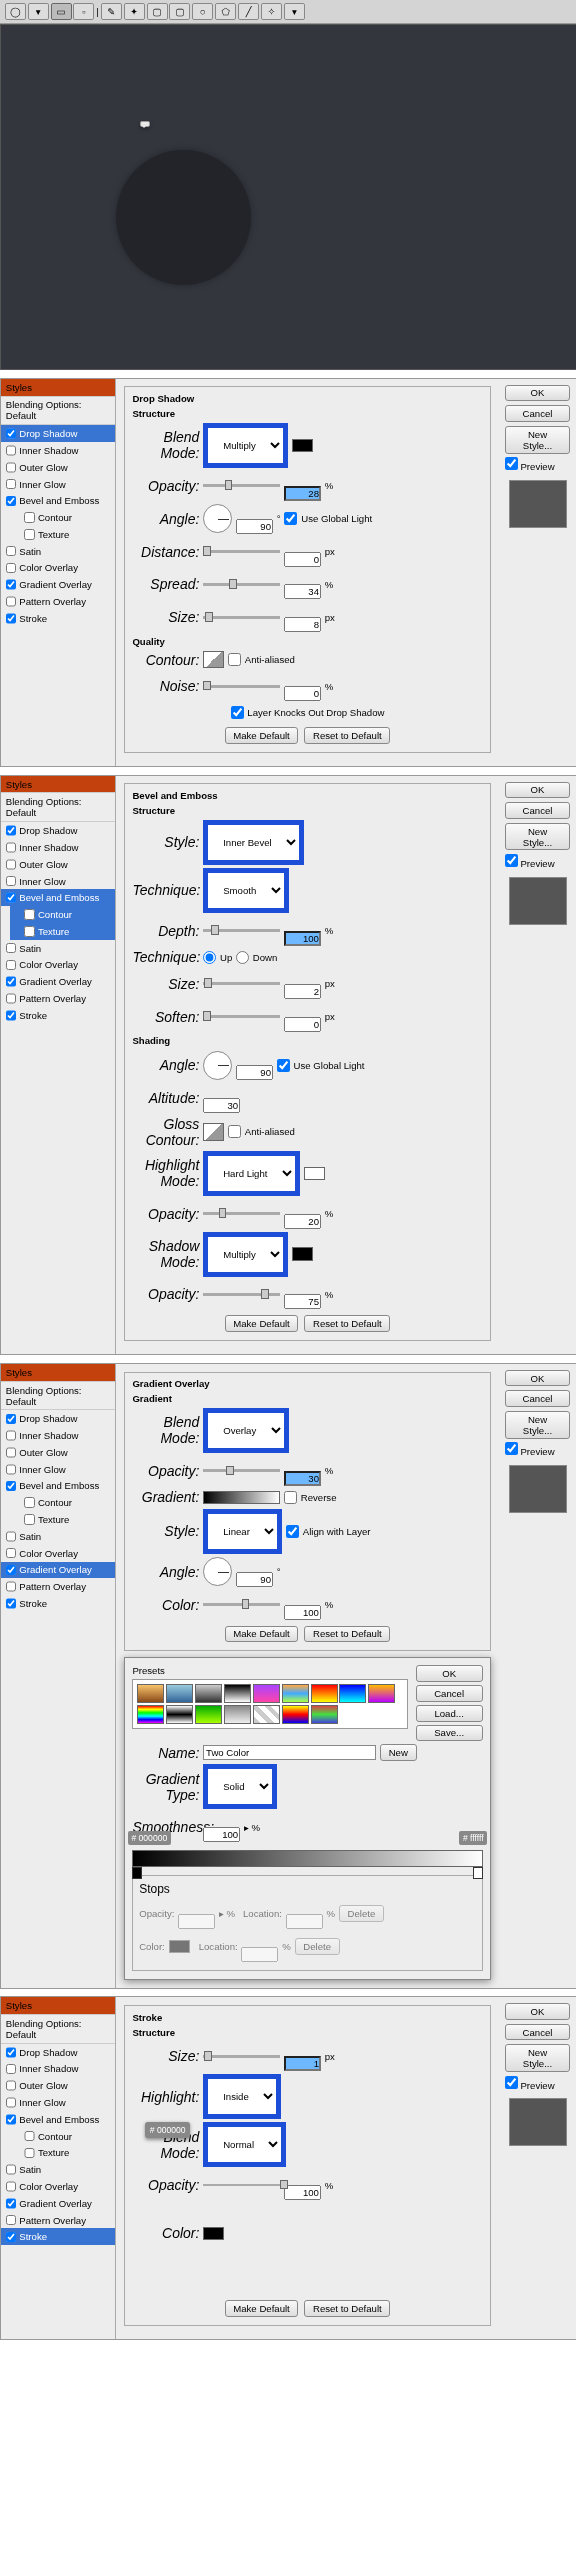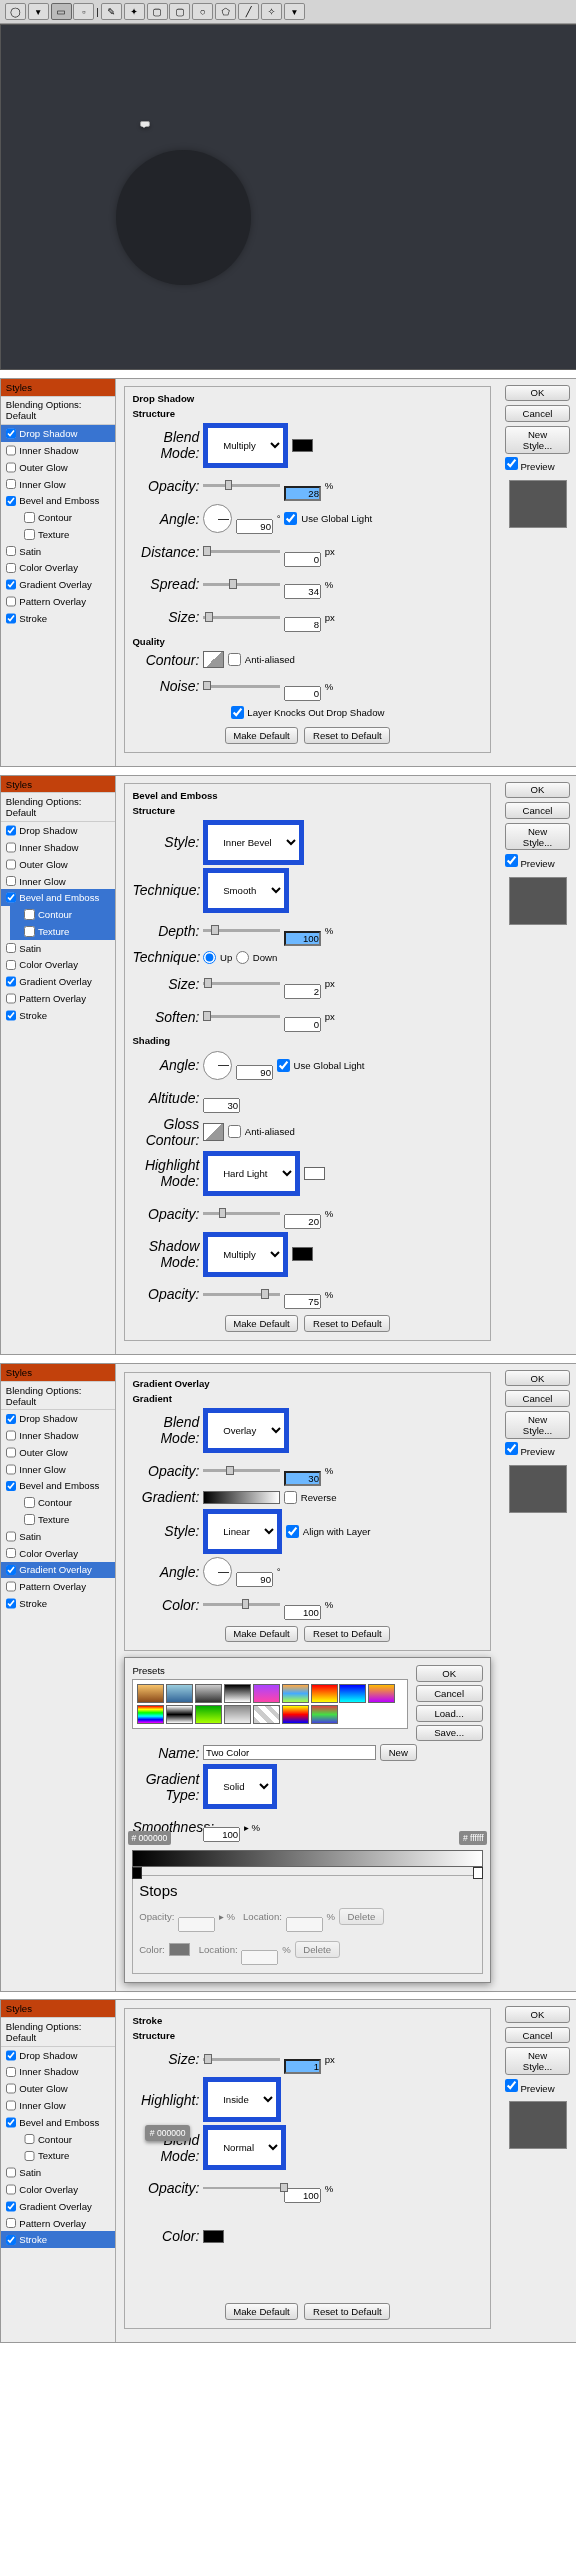--- a/index.html
+++ b/index.html
@@ -410,21 +410,21 @@
           </div>
       <div class="row"><span class="row-label">Smoothness:</span><input class="num" value="100" style=""> ▸ %</div>
       <div class="grad-bar-wrap">
         <div class="grad-label" style="left:-4.8px;top:-19px"># 000000</div>
         <div class="grad-label" style="right:-4.8px;top:-19px"># ffffff</div>
         <div class="grad-bar"></div>
         <div class="grad-stop" style="left:0;background:#000"></div>
         <div class="grad-stop" style="right:0;background:#fff"></div>
       </div>
       <div class="stops-box">
-        <div style="font-size:15px;margin-bottom:0">Stops</div>
+        <div style="font-size:12px;margin-bottom:0">Stops</div>
         <div class="row dim">Opacity: <input class="num" style=""> ▸ % &nbsp; Location: <input class="num" style=""> % <button class="btn">Delete</button></div>
         <div class="row dim">Color: <span class="swatch"></span> &nbsp; Location: <input class="num" style=""> % <button class="btn">Delete</button></div>
       </div>
     </div>
   </div>
   <div class="right-btns">
     <button class="btn">OK</button>
     <button class="btn">Cancel</button>
     <button class="btn">New Style...</button>
     <label><input type="checkbox" checked="" style=""> Preview</label>

